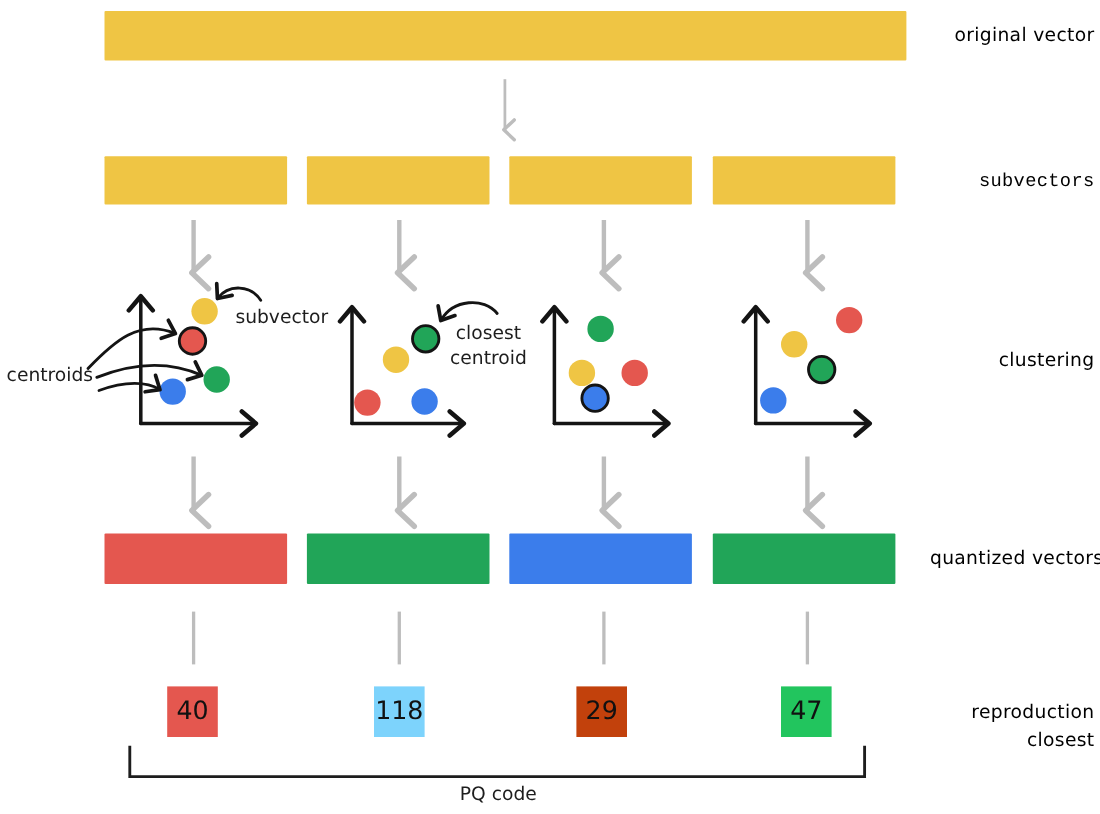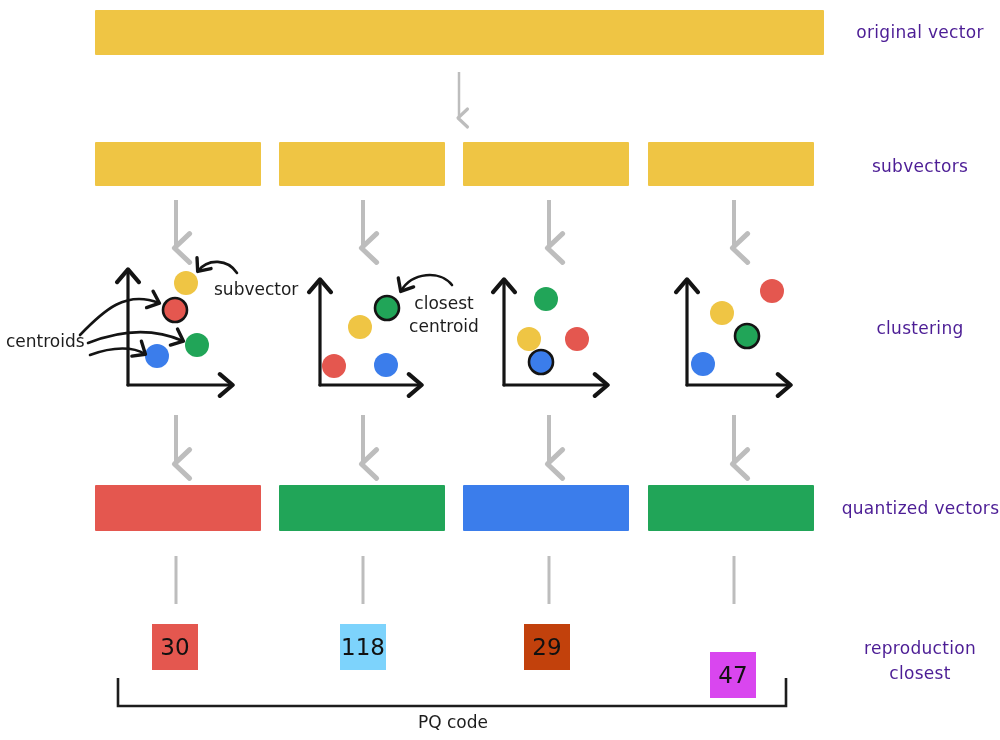--- a/index.html
+++ b/index.html
@@ -18,24 +18,24 @@
     overflow: hidden;
   }
   .bar {
     position: absolute;
     border-radius: 1px;
   }
   .row-label {
     position: absolute;
     font-family: "DejaVu Sans", sans-serif;
     font-size: 17px;
-    color: #4c1d95;
+    color: #000000;
     letter-spacing: 0.3px;
     line-height: 1.45;
-    text-align: center;
+    text-align: right;
     white-space: pre-line;
   }
   .note-label {
     position: absolute;
     font-family: "DejaVu Sans", sans-serif;
     font-size: 17px;
     color: #1d1d1d;
     line-height: 1.35;
     white-space: pre-line;
   }
@@ -78,24 +78,24 @@
     </div>
 
   <div id="quantized-bars-group">
       <div class="bar" style="left: 95px; top: 485px; width: 166px; height: 46px; background: rgb(228, 87, 79);"></div>
       <div class="bar" style="left: 279px; top: 485px; width: 166px; height: 46px; background: rgb(33, 165, 88);"></div>
       <div class="bar" style="left: 463px; top: 485px; width: 166px; height: 46px; background: rgb(59, 125, 235);"></div>
       <div class="bar" style="left: 648px; top: 485px; width: 166px; height: 46px; background: rgb(33, 165, 88);"></div>
     </div>
 
   <div id="code-boxes-group">
-      <div class="code-box" style="left: 152px; top: 624px; width: 46px; height: 46px; background: rgb(228, 87, 79);">30</div>
+      <div class="code-box" style="left: 152px; top: 624px; width: 46px; height: 46px; background: rgb(228, 87, 79);">40</div>
       <div class="code-box" style="left: 340px; top: 624px; width: 46px; height: 46px; background: #7dd3fc;">118</div>
       <div class="code-box" style="left: 524px; top: 624px; width: 46px; height: 46px; background: #c2410c;">29</div>
-      <div class="code-box" style="left: 710px; top: 652px; width: 46px; height: 46px; background: #d946ef;">47</div>
+      <div class="code-box" style="left: 710px; top: 624px; width: 46px; height: 46px; background: #22c55e;">47</div>
     </div>
 
   <svg class="layer" id="svg-layer" viewBox="0 0 1000 740" xmlns="http://www.w3.org/2000/svg">
     <defs>
       <marker id="mk-gray" markerWidth="10" markerHeight="10" refX="5" refY="5" orient="auto" markerUnits="strokeWidth">
         <path d="M1.4,1.6 L5,5.4 L8.6,1.6" fill="none" stroke="#BDBDBD" stroke-width="1.25" stroke-linecap="round" stroke-linejoin="round"></path>
       </marker>
       <marker id="mk-ink" markerWidth="9" markerHeight="9" refX="4.6" refY="4.5" orient="auto" markerUnits="strokeWidth">
         <path d="M0.8,1.1 L4.8,4.5 L0.8,7.9" fill="none" stroke="#141414" stroke-width="1.3" stroke-linecap="round" stroke-linejoin="round"></path>
       </marker>
@@ -149,21 +149,21 @@
         <path d="M 80,335 C 104,310 126,290 159,303" fill="none" stroke="#141414" stroke-width="2.6" stroke-linecap="round" marker-end="url(#mk-ink)"></path>
         <path d="M 88,343 C 126,328 158,330 183,341" fill="none" stroke="#141414" stroke-width="2.6" stroke-linecap="round" marker-end="url(#mk-ink)"></path>
         <path d="M 90,355 C 114,346 134,347 145,354" fill="none" stroke="#141414" stroke-width="2.6" stroke-linecap="round" marker-end="url(#mk-ink)"></path>
       </g>
     <g id="g-bracket">
         <path d="M118,678 L118,706 L786,706 L786,678" fill="none" stroke="#1d1d1d" stroke-width="2.6" stroke-linejoin="miter" stroke-linecap="butt"></path>
       </g>
   </svg>
 
   <div class="row-label" style="left:845px; top:20px; width:150px;">original vector</div>
-  <div class="row-label" style="left:845px; top:154px; width:150px;">subvectors</div>
+  <div class="row-label" style="left:845px; top:154px; width:150px;font-family:Liberation Mono, monospace;">subvectors</div>
   <div class="row-label" style="left:845px; top:316px; width:150px;">clustering</div>
   <div class="row-label" style="left:838px; top:496px; width:165px;">quantized vectors</div>
   <div class="row-label" style="left:845px; top:636px; width:150px;">reproduction
 closest</div>
 
   <div class="note-label" style="left:214px; top:278px;">subvector</div>
   <div class="note-label" style="left:6px; top:330px;">centroids</div>
   <div class="note-label" style="left:406px; top:292px; text-align:center; width:76px;">closest
 centroid</div>
   <div class="pq-label" style="left:0px; top:712px; width:906px; text-align:center;">PQ code</div>

